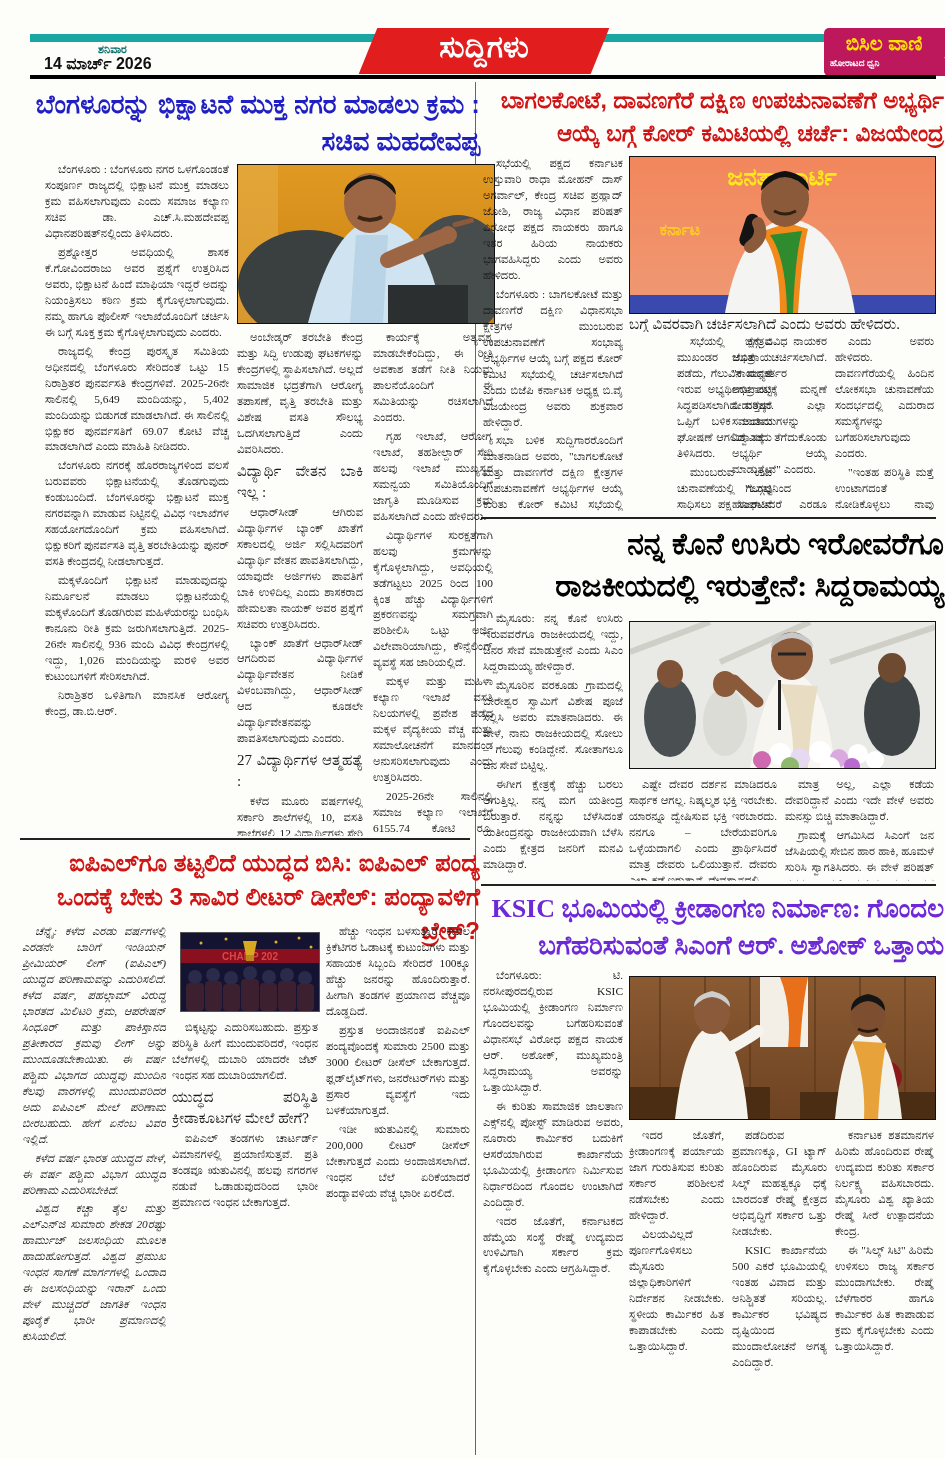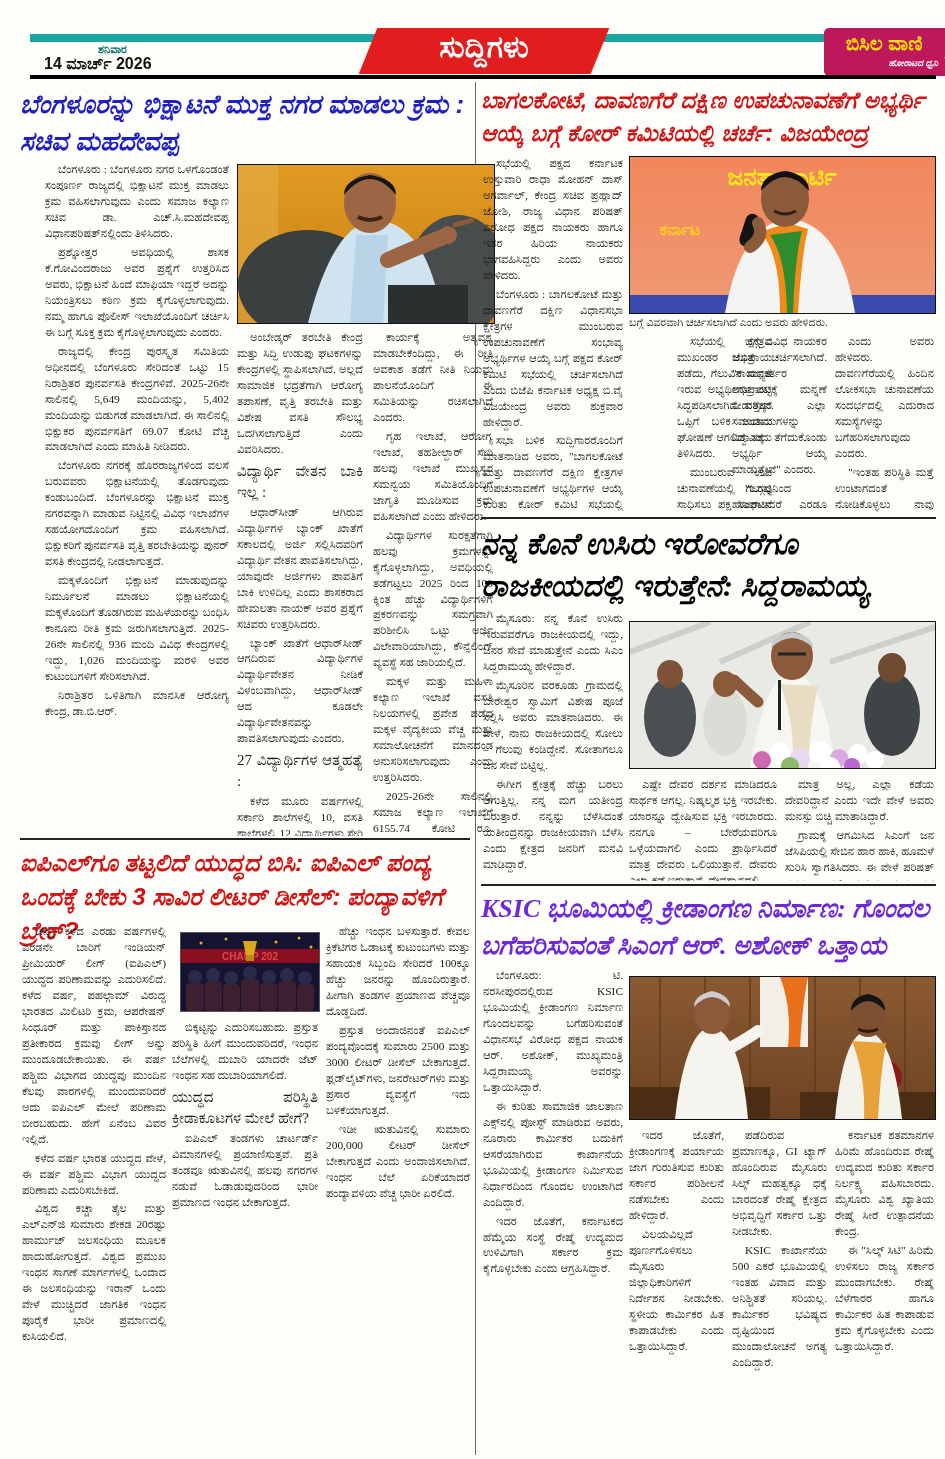--- a/index.html
+++ b/index.html
@@ -12,43 +12,43 @@
   .date{position:absolute;left:44px;top:55px;font-family:"Liberation Sans",sans-serif;
         font-size:16px;font-weight:bold;color:#111;}
   .banner-shape{position:absolute;left:368px;top:28px;width:232px;height:46px;
         background:#e11d1d;transform:skewX(-22deg);}
   .banner-text{position:absolute;left:368px;top:30px;width:232px;text-align:center;
         font-size:30px;font-weight:bold;color:#fff;font-family:"Liberation Sans",sans-serif;}
   .masthead{position:absolute;left:788px;top:28px;width:148px;height:48px;background:#be185d;
         border-radius:5px;margin-left:36px;}
   .masthead-title{position:absolute;left:6px;top:4px;width:108px;text-align:center;
         font-size:20px;font-weight:bold;color:#ffe400;font-family:"Liberation Sans",sans-serif;}
-  .masthead-sub{position:absolute;left:6px;top:30px;width:108px;text-align:right;
-        font-size:9px;font-weight:bold;color:#ffffff;font-family:"Liberation Sans",sans-serif;font-style:italic;}
+  .masthead-sub{position:absolute;left:6px;top:30px;width:108px;text-align:left;
+        font-size:9px;font-weight:bold;color:#ffffff;font-family:"Liberation Sans",sans-serif;}
   .masthead-num{position:absolute;right:3px;top:-4px;font-size:46px;font-weight:bold;
         color:#ffffff;font-family:"Liberation Sans",sans-serif;line-height:52px;}
   .head-rule{position:absolute;left:30px;top:75px;width:906px;height:4px;background:#000;}
   
   .v-div{position:absolute;left:475px;top:82px;width:1px;height:1373px;background:#666;}
   .h-div{position:absolute;height:2px;background:#222;}
   
   .article{position:absolute;}
-  .headline{position:absolute;left:0;top:0;width:100%;text-align:left;font-weight:bold;
-            font-family:"Liberation Sans",sans-serif;font-style:italic;}
+  .headline{position:absolute;left:8px;top:0;width:100%;text-align:right;font-weight:bold;
+            font-family:"Liberation Sans",sans-serif;}
   .hl-blue{color:#1f1fc4;font-size:26px;line-height:37px;}
   .hl-red{color:#d01414;font-size:23px;line-height:33px;}
   .hl-red2{color:#d01414;font-size:24px;line-height:34px;}
   .hl-black{color:#000;font-size:30px;line-height:42px;font-family:"Liberation Serif",serif;}
   .hl-black2{color:#6d28d9;font-size:26px;line-height:37px;font-family:"Liberation Serif",serif;}
   .body-abs{position:absolute;}
   .col{position:absolute;overflow:hidden;font-size:11.4px;line-height:1.4;text-align:justify;}
   .col p.para{margin:0 0 3px 0;text-indent:13px;}
   .col .subhead{font-weight:normal;margin:2px 0 2px 0;font-size:15px;}
   .photo{position:absolute;border:1px solid #111;overflow:hidden;background:#ccc;}
-  .caption{position:absolute;font-size:11px;overflow:hidden;white-space:nowrap;}
+  .caption{position:absolute;font-size:15px;overflow:hidden;white-space:nowrap;}
   svg{display:block;}
 </style>
 </head>
 <body>
 
 <div class="page">
 
   <div class="teal-strip"></div>
   <div class="day">ಶನಿವಾರ</div>
   <div class="date">14 ಮಾರ್ಚ್ 2026</div>
@@ -209,21 +209,21 @@
       <div class="col" style="left:304px;top:166px;width:149px;height:104px;">
           <p class="para">ಮಾತ್ರ ಅಲ್ಲ, ಎಲ್ಲಾ ಕಡೆಯ ದೇವರಿದ್ದಾನೆ ಎಂದು ಇದೇ ವೇಳೆ ಅವರು ಮನಸ್ಸು ಬಿಚ್ಚಿ ಮಾತಾಡಿದ್ದಾರೆ.</p>
           <p class="para">ಗ್ರಾಮಕ್ಕೆ ಆಗಮಿಸಿದ ಸಿಎಂಗೆ ಜನ ಜೆಸಿಪಿಯಲ್ಲಿ ಸೇಬಿನ ಹಾರ ಹಾಕಿ, ಹೂಮಳೆ ಸುರಿಸಿ ಸ್ವಾಗತಿಸಿದರು. ಈ ವೇಳೆ ಪರಿಷತ್ ಸದಸ್ಯ ಡಾ.ಯತೀಂದ್ರ ಸಿದ್ದರಾಮಯ್ಯ ಸಹ ಜೊತೆಗಿದ್ದರು.</p>
         </div>
     </div>
   </section>
 
   <section class="article" style="left:20px;top:846px;width:452px;height:609px;">
     <div class="headline hl-red2">ಐಪಿಎಲ್‌ಗೂ ತಟ್ಟಲಿದೆ ಯುದ್ಧದ ಬಿಸಿ: ಐಪಿಎಲ್ ಪಂದ್ಯ ಒಂದಕ್ಕೆ ಬೇಕು 3 ಸಾವಿರ ಲೀಟರ್ ಡೀಸೆಲ್: ಪಂದ್ಯಾವಳಿಗೆ ಬ್ರೇಕ್?</div>
     <div class="body-abs" style="left:0;top:74px;width:452px;height:535px;">
-      <div class="col" style="left:2px;top:4px;width:144px;height:531px;">
+      <div class="col" style="left:2px;top:4px;width:144px;height:531px;font-style:italic;">
           <p class="para">ಚೆನ್ನೈ: ಕಳೆದ ಎರಡು ವರ್ಷಗಳಲ್ಲಿ ಎರಡನೇ ಬಾರಿಗೆ ಇಂಡಿಯನ್ ಪ್ರೀಮಿಯರ್ ಲೀಗ್ (ಐಪಿಎಲ್) ಯುದ್ಧದ ಪರಿಣಾಮವನ್ನು ಎದುರಿಸಲಿದೆ. ಕಳೆದ ವರ್ಷ, ಪಹಲ್ಗಾಮ್ ವಿರುದ್ಧ ಭಾರತದ ಮಿಲಿಟರಿ ಕ್ರಮ, ಆಪರೇಷನ್ ಸಿಂಧೂರ್ ಮತ್ತು ಪಾಕಿಸ್ತಾನದ ಪ್ರತೀಕಾರದ ಕ್ರಮವು ಲೀಗ್ ಅನ್ನು ಮುಂದೂಡಬೇಕಾಯಿತು. ಈ ವರ್ಷ ಪಶ್ಚಿಮ ವಿಭಾಗದ ಯುದ್ಧವು ಮುಂದಿನ ಕೆಲವು ವಾರಗಳಲ್ಲಿ ಮುಂದುವರಿದರೆ ಅದು ಐಪಿಎಲ್ ಮೇಲೆ ಪರಿಣಾಮ ಬೀರಬಹುದು. ಹೇಗೆ ಏನೆಂಬ ವಿವರ ಇಲ್ಲಿದೆ.</p>
           <p class="para">ಕಳೆದ ವರ್ಷ ಭಾರತ ಯುದ್ಧದ ವೇಳೆ, ಈ ವರ್ಷ ಪಶ್ಚಿಮ ವಿಭಾಗ ಯುದ್ಧದ ಪರಿಣಾಮ ಎದುರಿಸಬೇಕಿದೆ.</p>
           <p class="para">ವಿಶ್ವದ ಕಚ್ಚಾ ತೈಲ ಮತ್ತು ಎಲ್‌ಎನ್‌ಜಿ ಸುಮಾರು ಶೇಕಡ 20ರಷ್ಟು ಹಾರ್ಮುಜ್ ಜಲಸಂಧಿಯ ಮೂಲಕ ಹಾದುಹೋಗುತ್ತದೆ. ವಿಶ್ವದ ಪ್ರಮುಖ ಇಂಧನ ಸಾಗಣೆ ಮಾರ್ಗಗಳಲ್ಲಿ ಒಂದಾದ ಈ ಜಲಸಂಧಿಯನ್ನು ಇರಾನ್ ಒಂದು ವೇಳೆ ಮುಚ್ಚಿದರೆ ಜಾಗತಿಕ ಇಂಧನ ಪೂರೈಕೆ ಭಾರೀ ಪ್ರಮಾಣದಲ್ಲಿ ಕುಸಿಯಲಿದೆ.</p>
         </div>
       <div class="photo" style="left:160px;top:12px;width:138px;height:78px;border-color:#555;">
         <svg width="138" height="78" viewBox="0 0 138 78">
           <rect width="138" height="78" fill="#141432"></rect>
           <rect x="0" y="16" width="138" height="14" fill="#8a1020"></rect>
           <text x="69" y="27" text-anchor="middle" font-size="10" font-weight="bold" fill="#e04545" font-family="Liberation Sans, sans-serif">CHAMP 202</text>
           <path d="M62 8 L76 8 L73 22 L65 22 Z" fill="#d8a820"></path>

